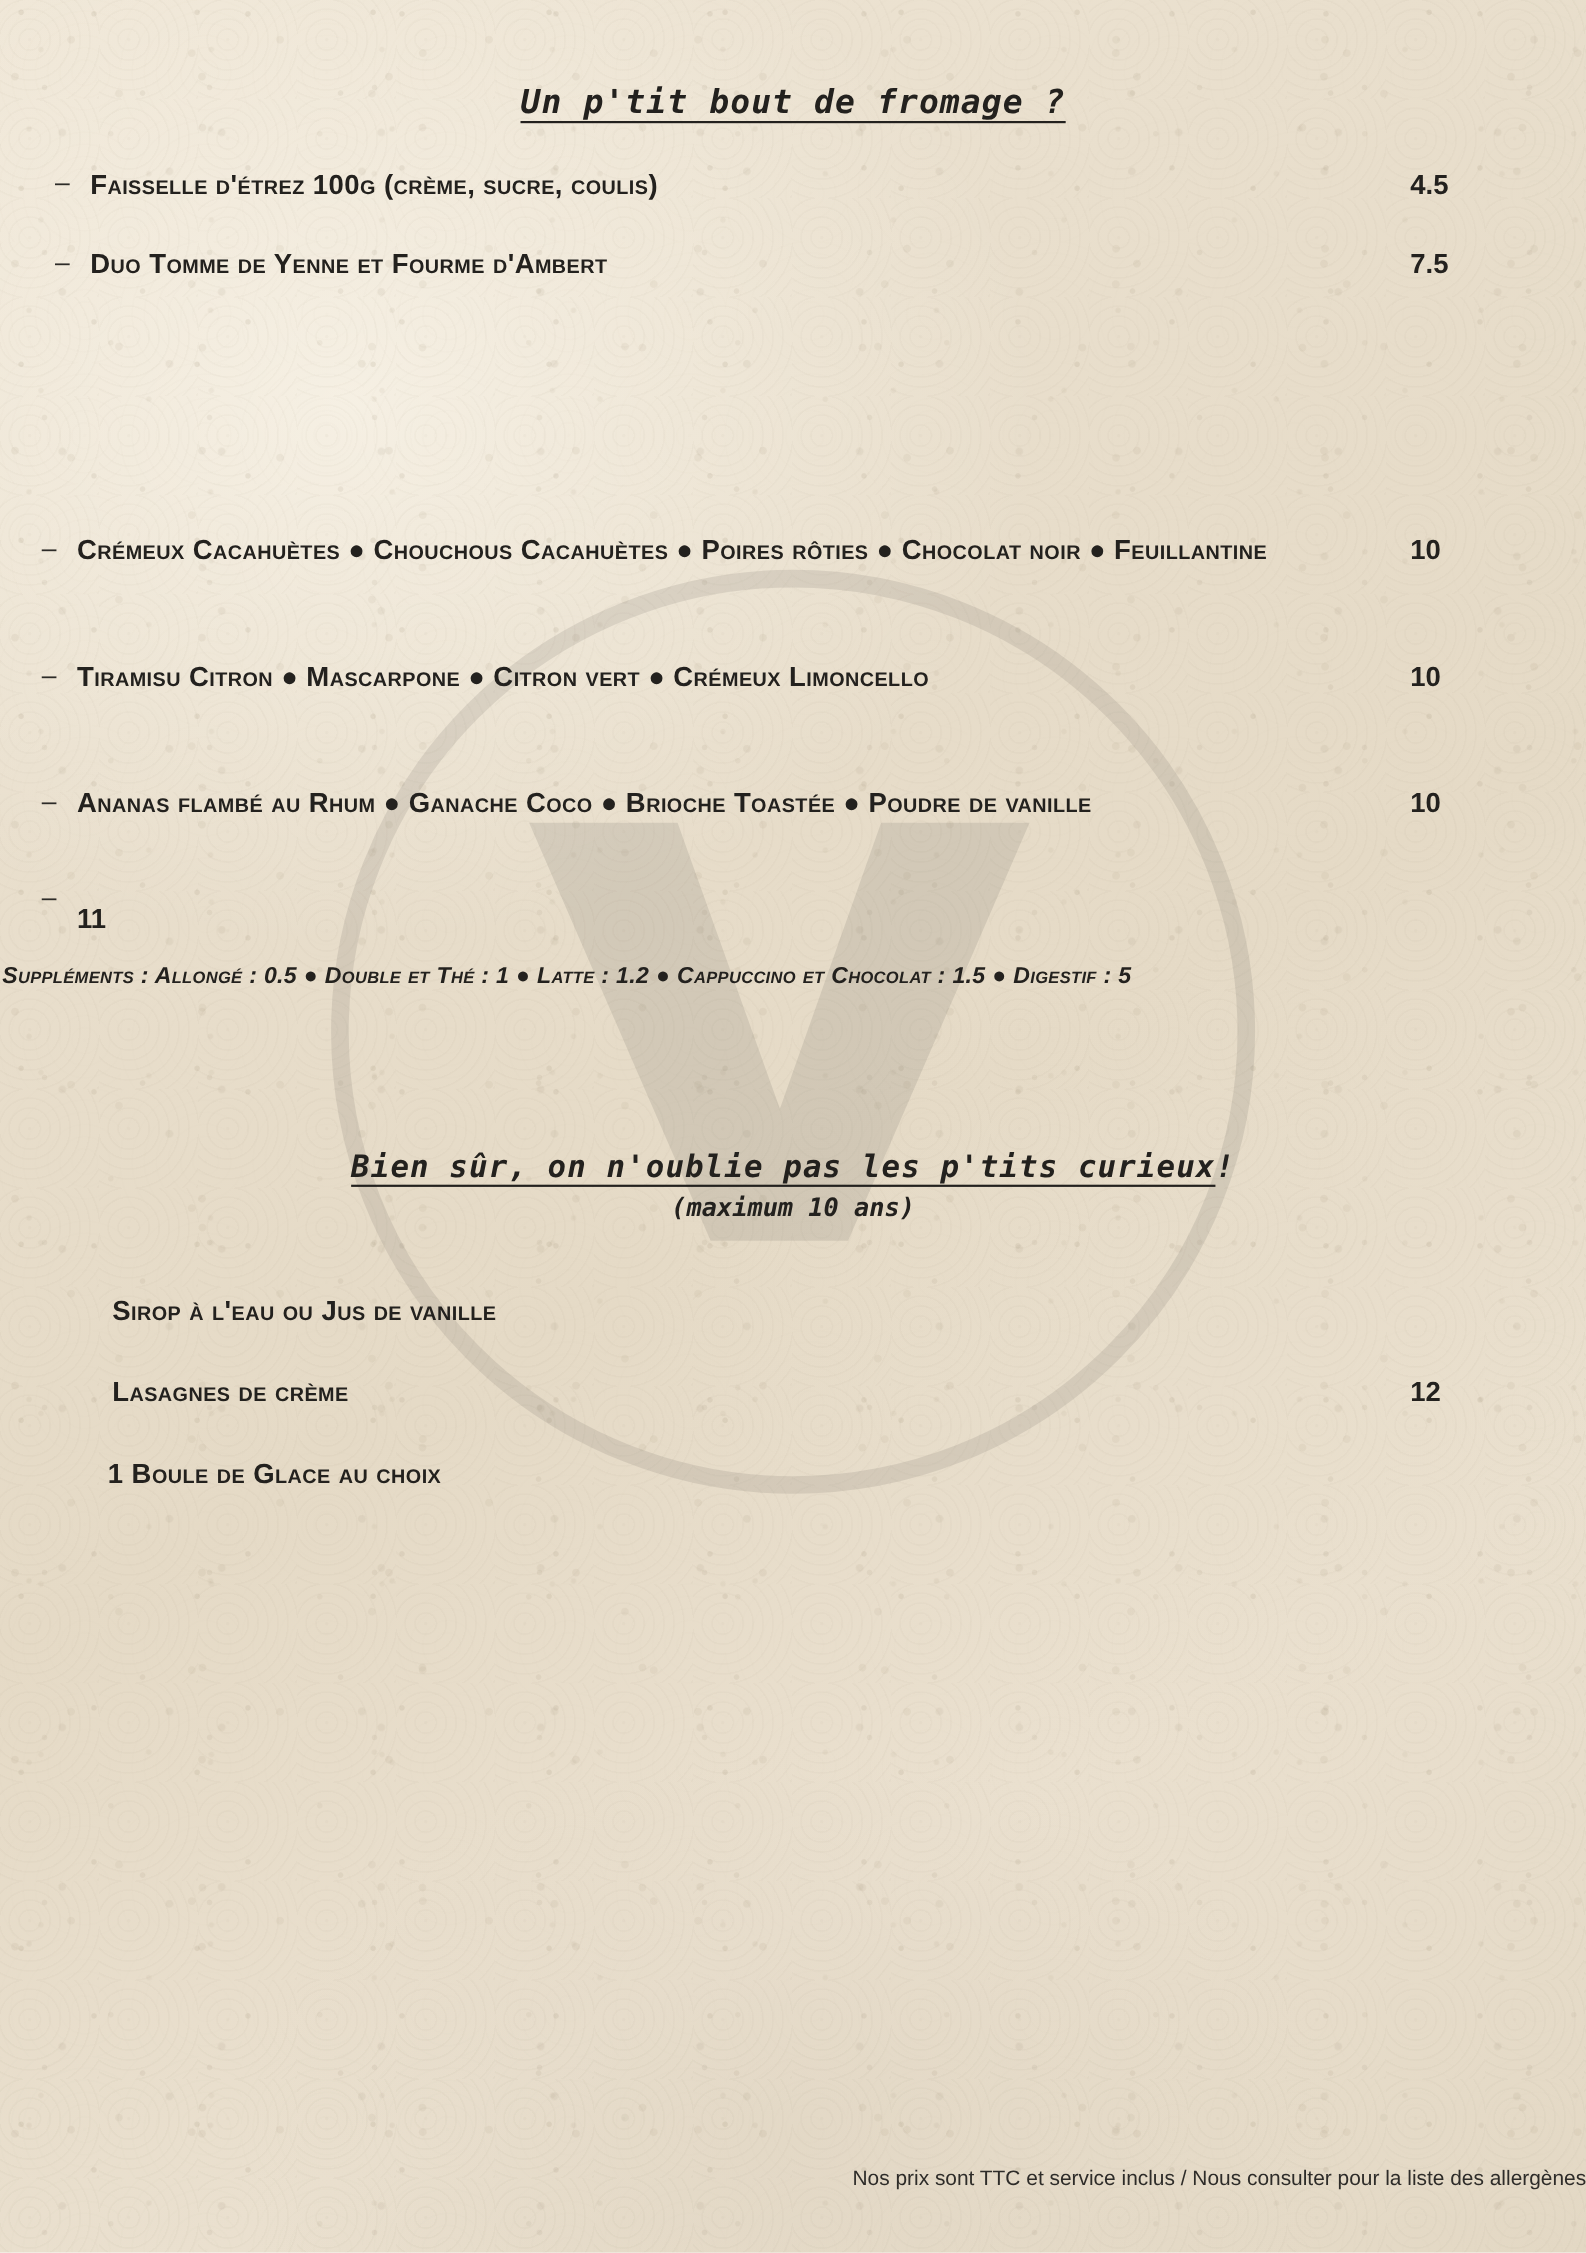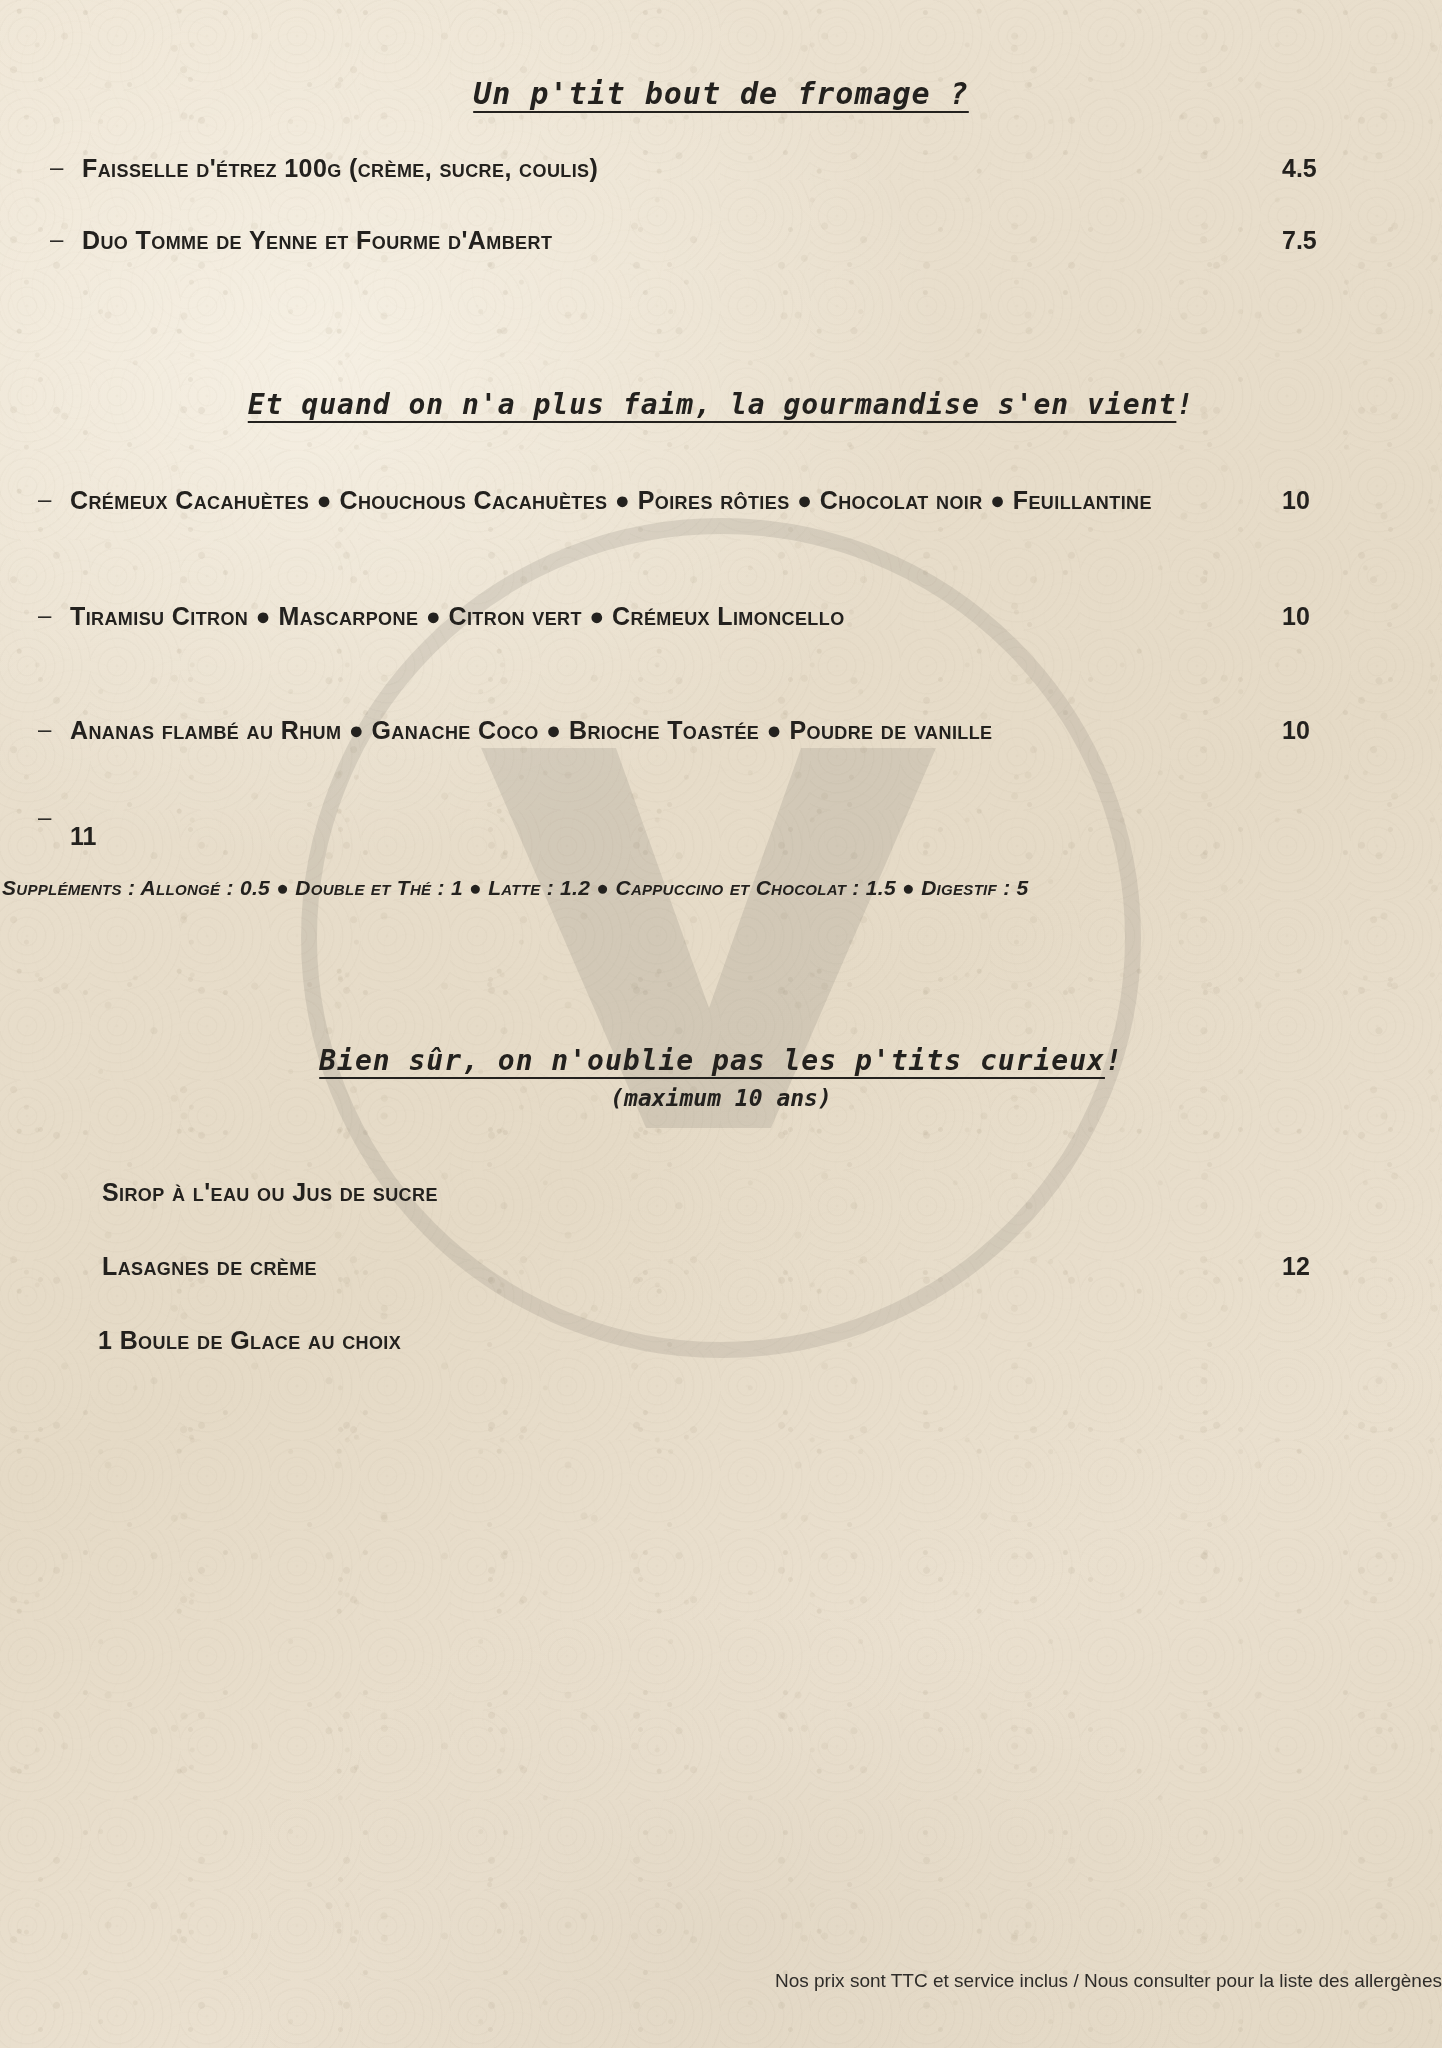--- a/index.html
+++ b/index.html
@@ -225,25 +225,20 @@
     </div>
 
     <div class="blk" style="top:222px;">
       <div class="item" style="padding:0 40px 0 42px;">
         <div class="dash">–</div>
         <div class="label">Duo Tomme de Yenne et Fourme d'Ambert</div>
         <div class="price">7.5</div>
       </div>
     </div>
 
-    <div class="blk" style="top:388px;">
-      <div class="section-title" style="font-size:28px;">
-        <span class="u">Et quand on n'a plus faim, la gourmandise s'en vient</span><span>!</span>
-      </div>
-    </div>
 
     <div class="blk" style="top:482px;">
       <div class="item" style="padding:0 40px 0 30px;">
         <div class="dash">–</div>
         <div class="label">Crémeux Cacahuètes ● Chouchous Cacahuètes ● Poires rôties ● Chocolat noir ● Feuillantine</div>
         <div class="price">10</div>
       </div>
     </div>
 
     <div class="blk" style="top:598px;">
@@ -275,21 +270,21 @@
 
     <div class="blk" style="top:1044px;">
       <div class="section-title" style="font-size:28px;">
         <span class="u">Bien sûr, on n'oublie pas les p'tits curieux</span><span>!</span>
       </div>
       <div class="sub-title">(maximum 10 ans)</div>
     </div>
 
     <div class="blk" style="top:1178px; padding:0 40px;">
       <div class="kid-row">
-        <div class="kid-label">Sirop à l'eau ou Jus de sucre</div>
+        <div class="kid-label">Sirop à l'eau ou Jus de vanille</div>
         <div class="kid-price"></div>
       </div>
     </div>
 
     <div class="blk" style="top:1252px; padding:0 40px;">
       <div class="kid-row">
         <div class="kid-label">Lasagnes de crème</div>
         <div class="kid-price">12</div>
       </div>
     </div>

